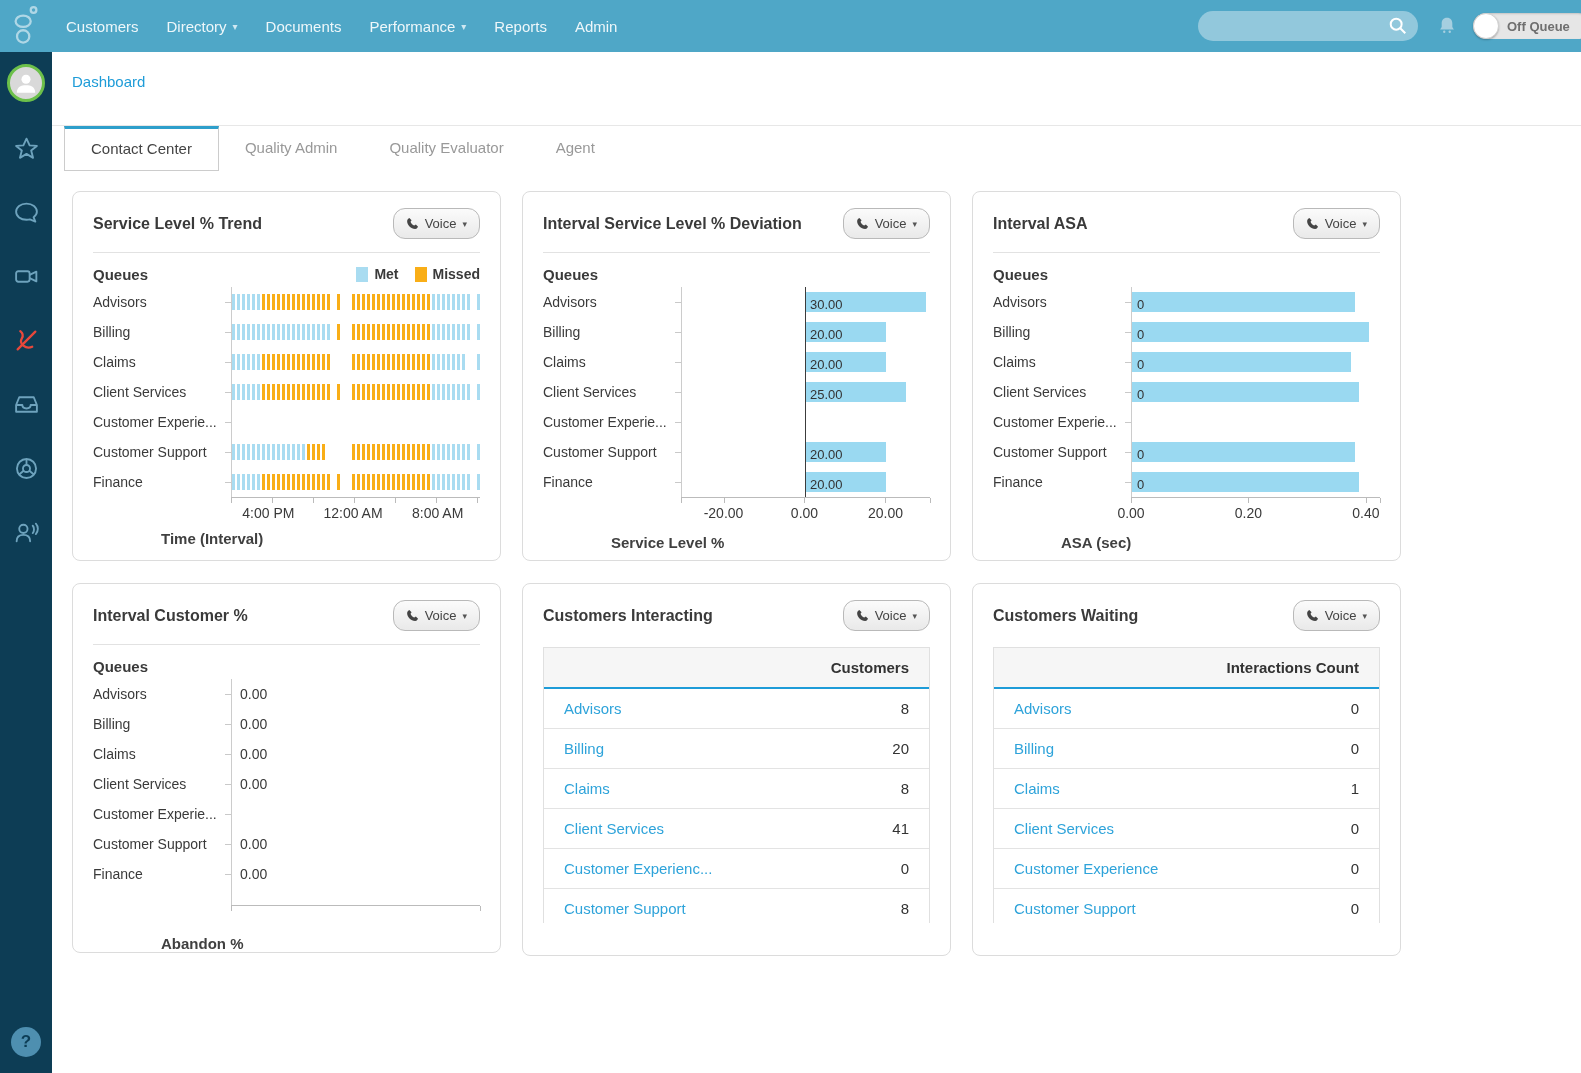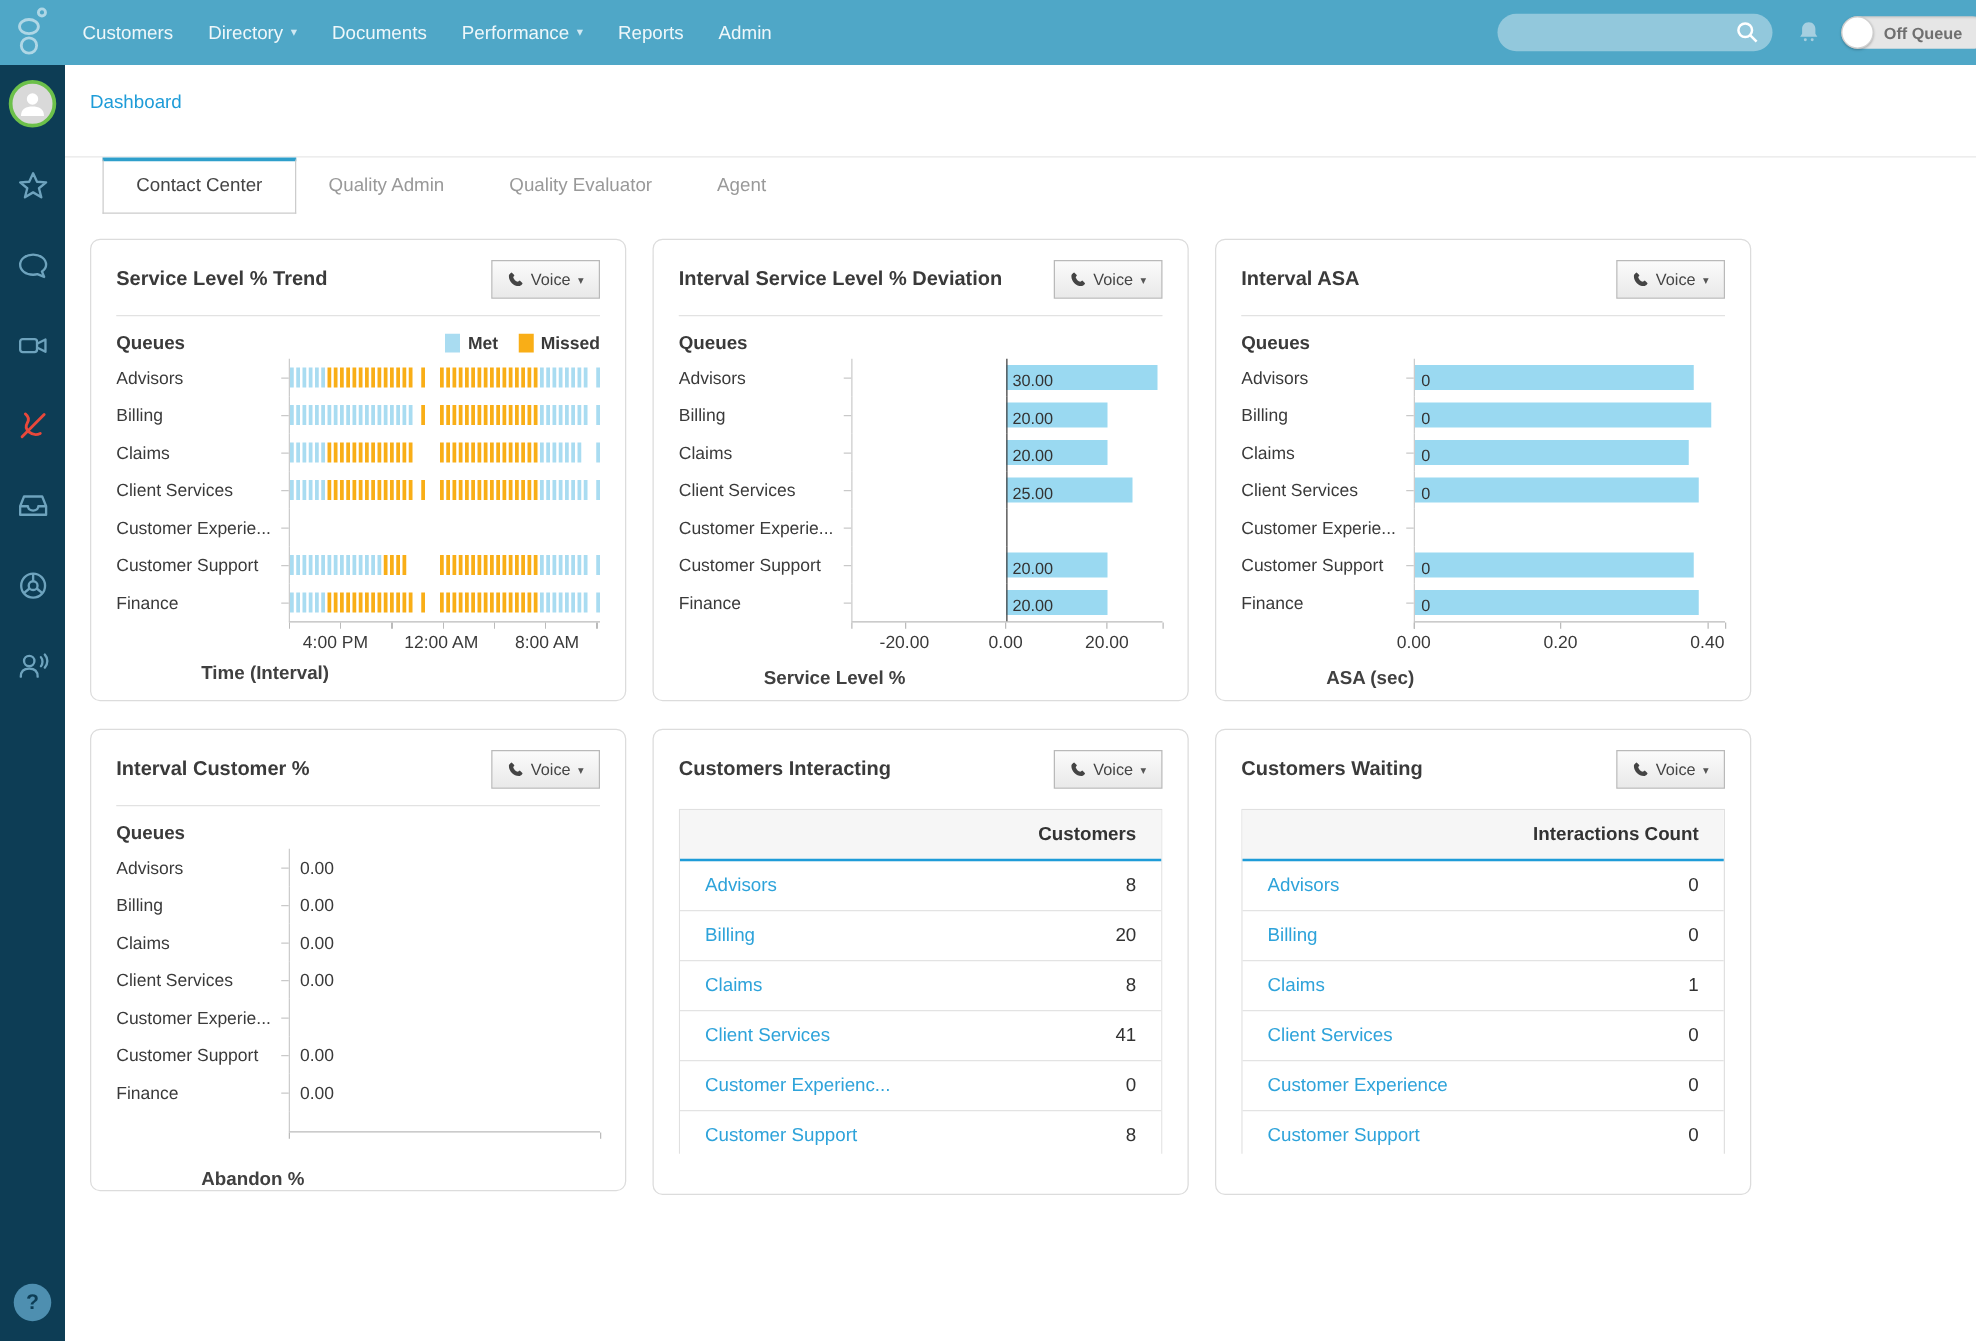--- a/index.html
+++ b/index.html
@@ -23,30 +23,30 @@
   
   .sidebar{position:absolute;top:52px;left:0;bottom:0;width:52px;background:#0d3d55;display:flex;flex-direction:column;align-items:center;padding:12px 0 16px}
   .avatar-wrap{width:38px;height:38px;border-radius:50%;border:3px solid #6cc04a;background:#d9d9d9;display:flex;align-items:center;justify-content:center;margin-bottom:14px;overflow:hidden;cursor:pointer}
   .side-icon{height:64px;width:100%;display:flex;align-items:center;justify-content:center;cursor:pointer}
   .help-circle{margin-top:auto;width:30px;height:30px;border-radius:50%;background:#4e8fb0;color:#0d3d55;font-weight:bold;font-size:17px;display:flex;align-items:center;justify-content:center;cursor:pointer}
 
   
   .content{position:absolute;left:52px;top:52px;right:0;bottom:0;background:#fff;overflow:hidden}
   .breadcrumb-row{padding:21px 0 34px 20px;border-bottom:1px solid #e7e7e7}
   .breadcrumb{color:#1e9cd8;font-size:15px;cursor:pointer}
-  .tabs{display:flex;padding-left:30px;align-items:center;height:45px}
+  .tabs{display:flex;padding-left:12px;align-items:flex-start;height:45px}
   .tab{padding:13px 26px;font-size:15px;color:#999;cursor:pointer}
   .tab.active{color:#444;background:#fff;border:1px solid #ccc;border-top:3px solid #2e9fcb;padding-top:11px}
 
   .cards{display:grid;grid-template-columns:repeat(3,429px);gap:22px 21px;padding:20px}
   .card{border:1px solid #dcdcdc;border-radius:8px;background:#fff;padding:16px 20px;height:370px;overflow:hidden;position:relative}
   .card.table-card{height:373px}
   .card-head{display:flex;justify-content:space-between;align-items:center}
   .card-title{font-size:16px;font-weight:bold;color:#3a3a3a}
-  .voice-btn{display:flex;align-items:center;gap:6px;font-size:13px;color:#444;background:linear-gradient(#fbfbfb,#e9e9e9);border:1px solid #b9b9b9;border-radius:0;padding:7px 12px;cursor:pointer;font-family:"Liberation Sans",sans-serif}
+  .voice-btn{display:flex;align-items:center;gap:6px;font-size:13px;color:#444;background:linear-gradient(#fbfbfb,#e9e9e9);border:1px solid #b9b9b9;border-radius:12px;padding:7px 12px;cursor:pointer;font-family:"Liberation Sans",sans-serif}
   .caret-dk{font-size:9px;color:#555}
   .card-divider{border-top:1px solid #e2e2e2;margin:13px 0 10px}
   .queues-row{display:flex;justify-content:space-between;align-items:center;height:22px;margin-bottom:2px}
   .queues-label{font-size:15px;font-weight:bold;color:#3a3a3a}
   .legend{display:flex;gap:16px;align-items:center}
   .legend-item{display:flex;gap:6px;align-items:center;font-size:14px;font-weight:bold;color:#3a3a3a}
   .legend-swatch{width:12px;height:15px;display:inline-block}
 
   .chart-row{display:flex;align-items:center;height:30px}
   .chart-row .q-label{width:138px;flex:none;font-size:14px;color:#3a3a3a;white-space:nowrap;overflow:hidden}

